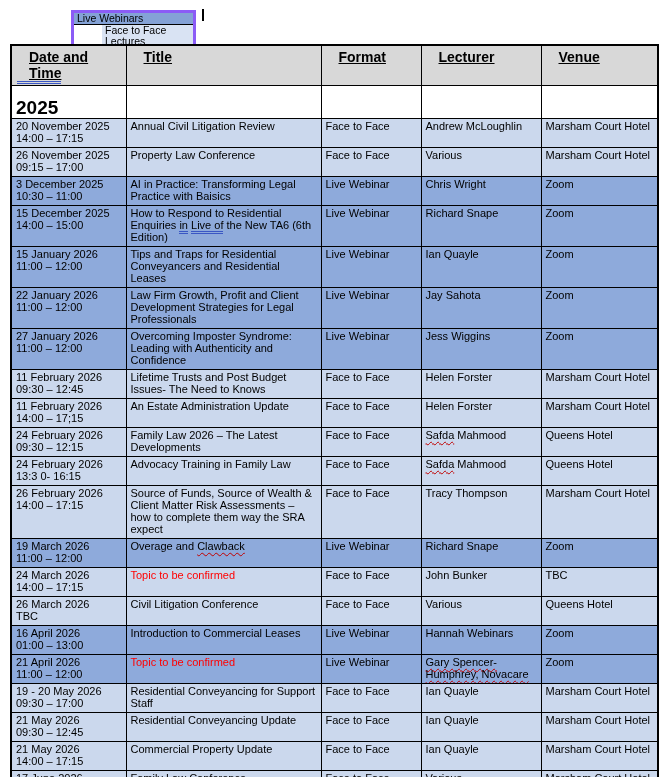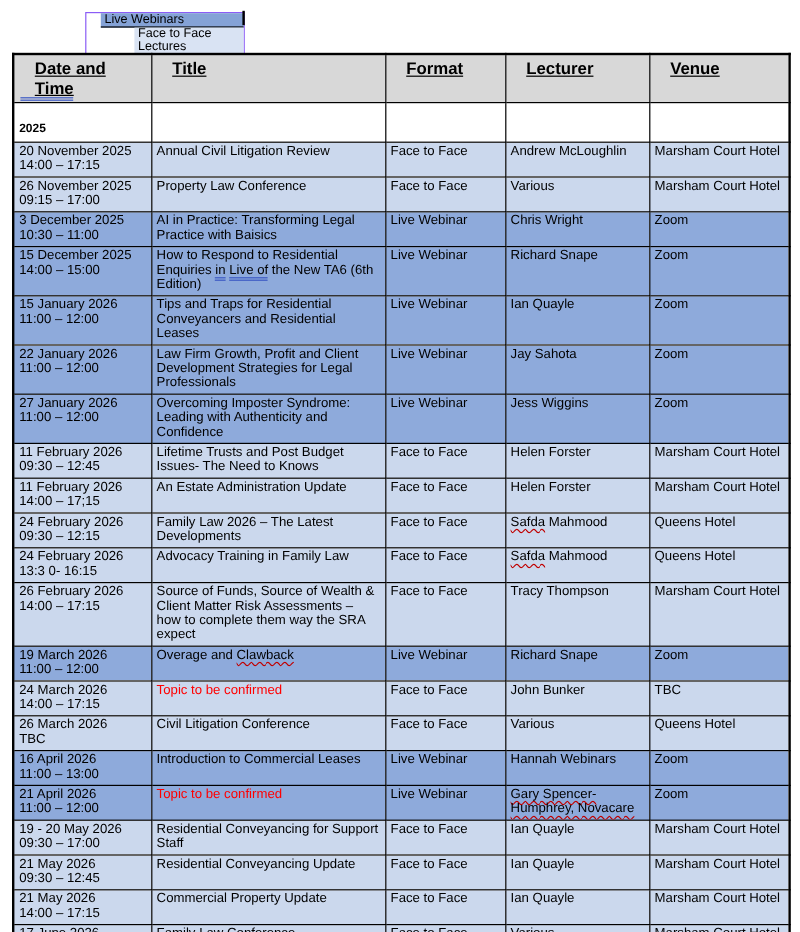--- a/index.html
+++ b/index.html
@@ -2,21 +2,21 @@
 <html style="--webinar-row: #8EAADB; --face-row: #CBD8ED; --legend-webinar: #84A2D6; --legend-face: #D9E3F3; --header-bg: #D8D8D8; --red: #FF0000; --squiggle: #C00000; --grammar: #3A57C4;"><head>
 <meta charset="utf-8">
 <style>
   html,body{margin:0;padding:0;}
   body{
     width:667px;height:777px;position:relative;background:#ffffff;
     font-family:"Liberation Sans",sans-serif;color:#000;
     overflow:hidden;
   }
   
-  .legend{position:absolute;left:71px;top:10px;width:119px;border:1px solid #8b5cf6;padding-left:12px;}
+  .legend{position:absolute;left:71px;top:10px;width:119px;border:3px solid #8b5cf6;}
   .legend-item{font-size:10.5px;line-height:11px;padding:0 3px;border-bottom:1px solid #000;}
   .legend-item:last-child{border-bottom:none;margin-left:28px;}
   .legend-item.webinar{background:var(--legend-webinar);}
   .legend-item.face{background:var(--legend-face);}
   .cursor{position:absolute;left:202px;top:9px;width:2px;height:12px;background:#000;}
   
   table.events{
     position:absolute;left:10px;top:44px;width:647px;
     border-collapse:collapse;table-layout:fixed;
     border:2px solid #000;
@@ -25,21 +25,21 @@
   th{
     background:var(--header-bg);text-align:left;
     font-size:14px;font-weight:bold;padding:3px 5px 4px;height:17px;
   }
   th .u{text-decoration:underline;padding-left:12px;}
   th .bdh{border-bottom:3px double var(--grammar);}
   td{font-size:11px;line-height:12px;padding:1px 3px 3px 4px;}
   tr.webinar{background:var(--webinar-row);}
   tr.face{background:var(--face-row);}
   tr.year{background:#ffffff;}
-  tr.year td.ylabel{font-size:10px;font-weight:bold;line-height:16px;padding:14px 4px 2px;margin-left:46px;}
+  tr.year td.ylabel{font-size:19px;font-weight:bold;line-height:16px;padding:14px 4px 2px;margin-left:46px;}
   .ln{display:block;}
   .red{color:var(--red);}
   .sq{
     text-decoration-line:underline;
     text-decoration-style:wavy;
     text-decoration-color:var(--squiggle);
     text-decoration-thickness:1px;
     text-underline-offset:2px;
   }
   .bd{border-bottom:3px double var(--grammar);}
@@ -344,21 +344,21 @@
         <td>
           <div class="ln"><span>Various</span></div>
         </td>
         <td>
           <div class="ln"><span>Queens Hotel</span></div>
         </td>
       </tr>
       <tr class="webinar" style="height: 26px; margin-left: 46px;">
         <td>
           <div class="ln"><span>16 April 2026</span></div>
-          <div class="ln"><span>11:00 – 13:00</span></div>
+          <div class="ln"><span>01:00 – 13:00</span></div>
         </td>
         <td>
           <div class="ln"><span>Introduction to Commercial Leases</span></div>
         </td>
         <td>
           <div class="ln"><span>Live Webinar</span></div>
         </td>
         <td>
           <div class="ln"><span>Hannah Webinars</span></div>
         </td>

